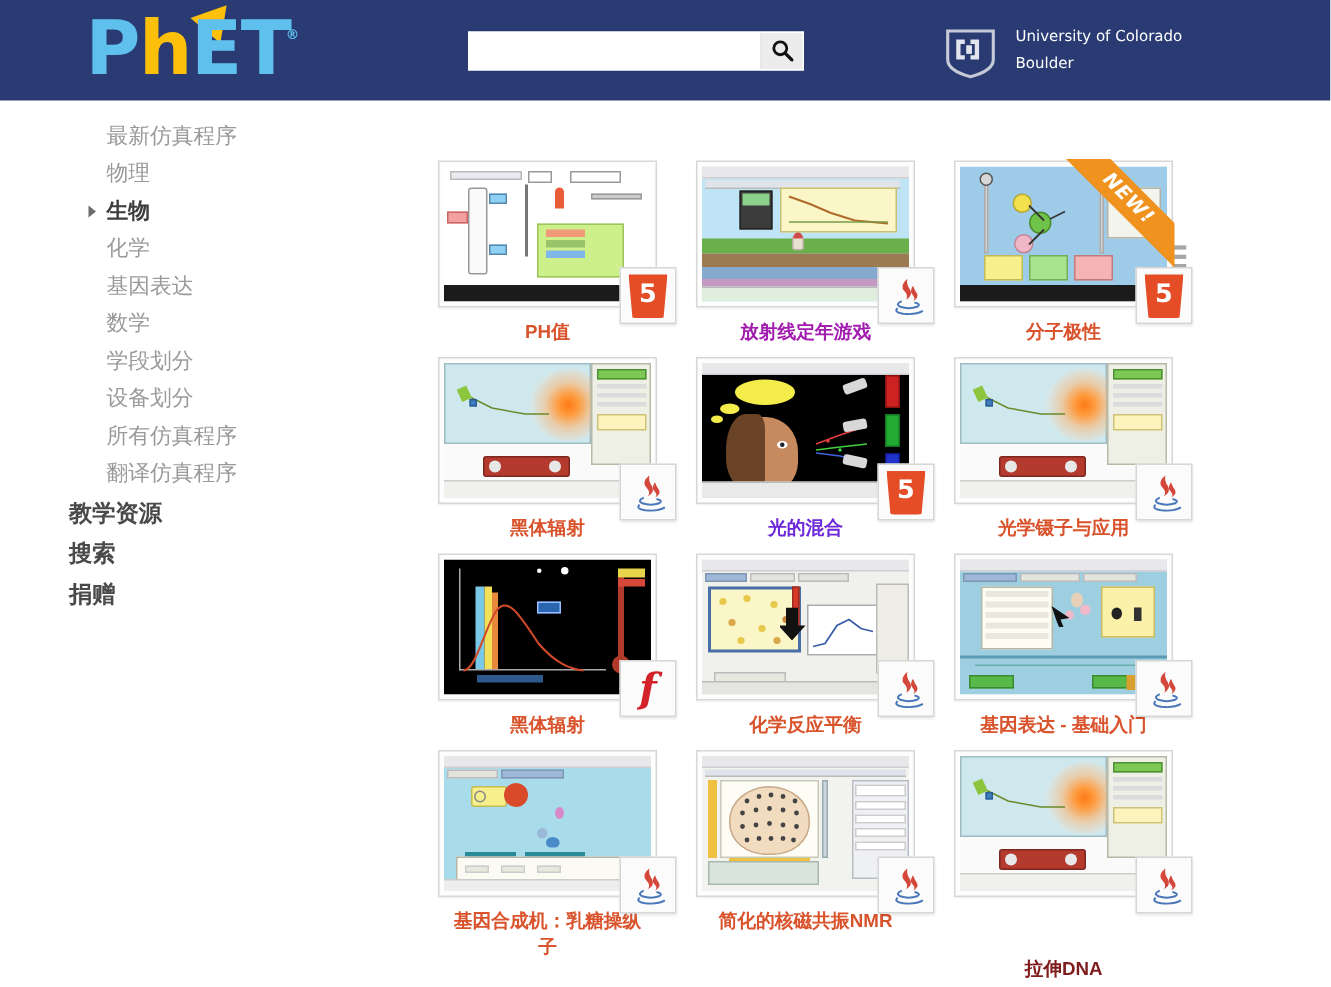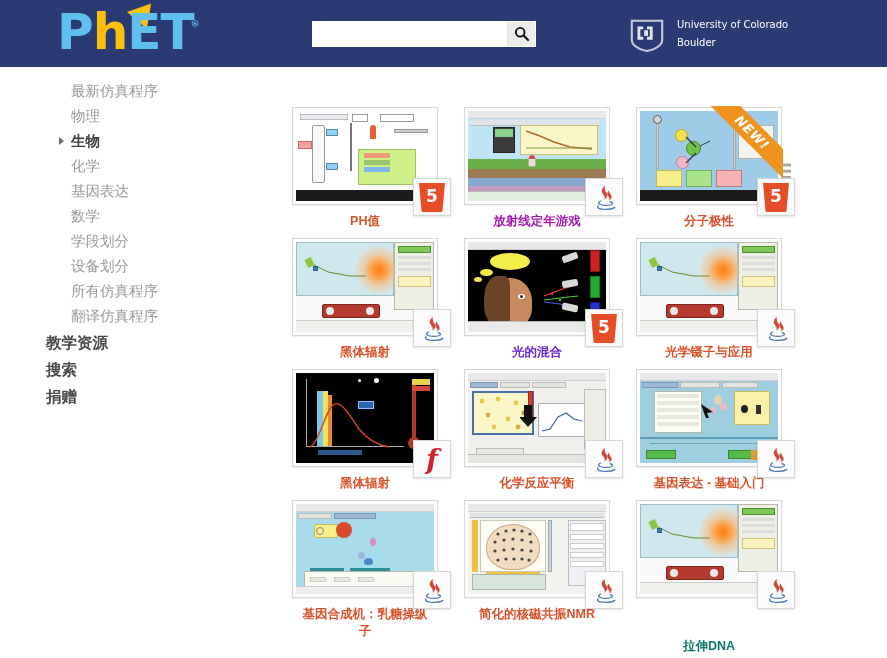--- a/index.html
+++ b/index.html
@@ -820,17 +820,17 @@
             </div>
             <div class="badge">
               <svg class="badge-java" viewBox="0 0 32 32">
                 <path d="M13 20 q-5 2 -1 4 q6 2 12 0 q3 -2 -2 -3" fill="none" stroke="#4a77b8" stroke-width="1.4"></path>
                 <path d="M10 25 q-3 3 4 4 q9 1 14 -2" fill="none" stroke="#4a77b8" stroke-width="1.4"></path>
                 <path d="M17 4 q-6 5 -2 9 q3 3 1 6 q5 -3 3 -7 q-3 -4 -2 -8 z" fill="#d4483b"></path>
                 <path d="M21 9 q-3 4 0 7 q2 2 0 4 q4 -2 3 -5 q-2 -3 -3 -6 z" fill="#d4483b"></path>
               </svg>
             </div>
           </div>
-          <div class="sim-title" style="color: #0f766e; margin-top: 40px;">拉伸DNA</div>
+          <div class="sim-title" style="color: #7f1d1d; margin-top: 40px;">拉伸DNA</div>
         </div>
       </div>
   </div>
 </div>
 
 </body></html>

